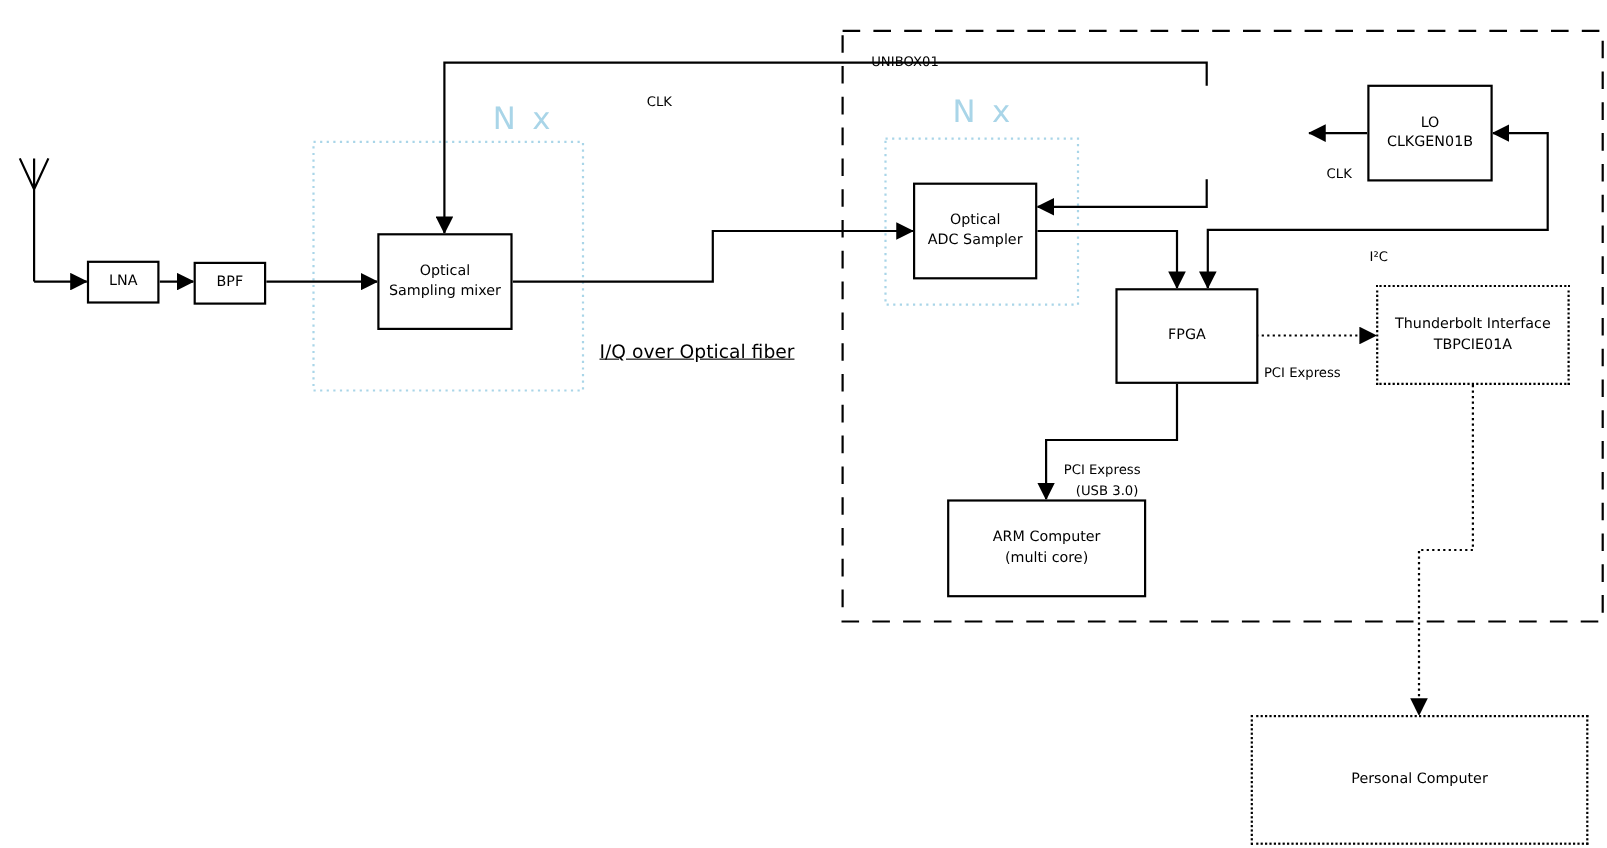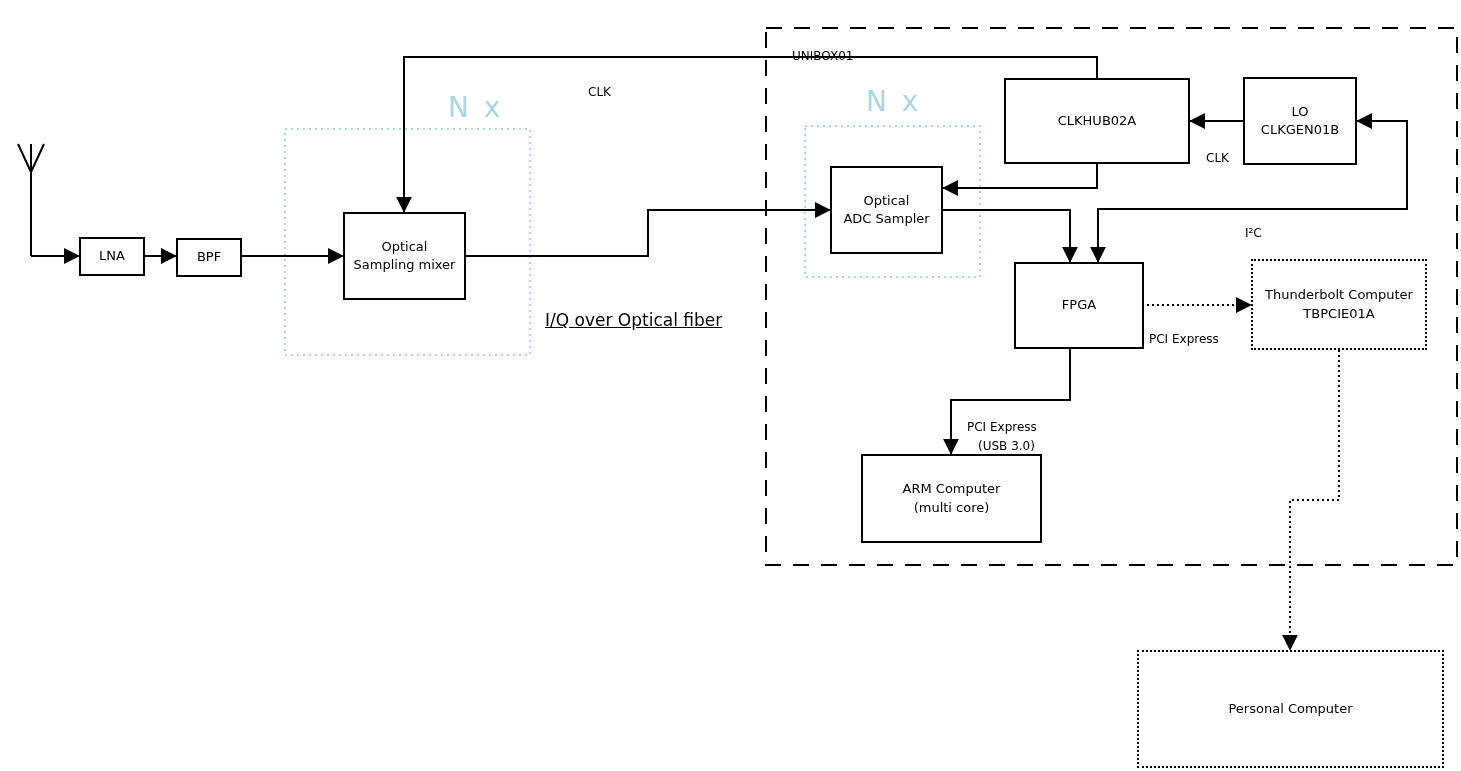--- a/index.html
+++ b/index.html
@@ -86,31 +86,30 @@
   <div class="box" style="left:79px; top:237px; width:66px; height:39px;">LNA</div>
 
   <div class="box" style="left:176px; top:238px; width:66px; height:39px;">BPF</div>
 
   <div class="box" style="left:343px; top:212px; width:123px; height:88px;">Optical
 Sampling mixer</div>
 
   <div class="box" style="left:830px; top:166px; width:113px; height:88px;">Optical
 ADC Sampler</div>
 
-  <div class="box" style="left:1004px; top:78px; width:186px; height:86px;">CLKHUB02A</div>
 
   <div class="box" style="left:1243px; top:77px; width:114px; height:88px;">LO
 CLKGEN01B</div>
 
   <div class="box" style="left:1014px; top:262px; width:130px; height:87px;">FPGA</div>
 
   <div class="box" style="left:861px; top:454px; width:181px; height:89px;">ARM Computer
 (multi core)</div>
 
-  <div class="box dotted" style="left:1251px; top:259px; width:176px; height:91px;">Thunderbolt Computer
+  <div class="box dotted" style="left:1251px; top:259px; width:176px; height:91px;">Thunderbolt Interface
 TBPCIE01A</div>
 
   <div class="box dotted" style="left:1137px; top:650px; width:307px; height:118px;">Personal Computer</div>
 
   <div class="lbl" style="left:792px; top:1px;">UNIBOX01</div>
 
   <div class="nx" style="left:448px; top:91px;">N x</div>
 
   <div class="nx" style="left:866px; top:85px;">N x</div>
 

